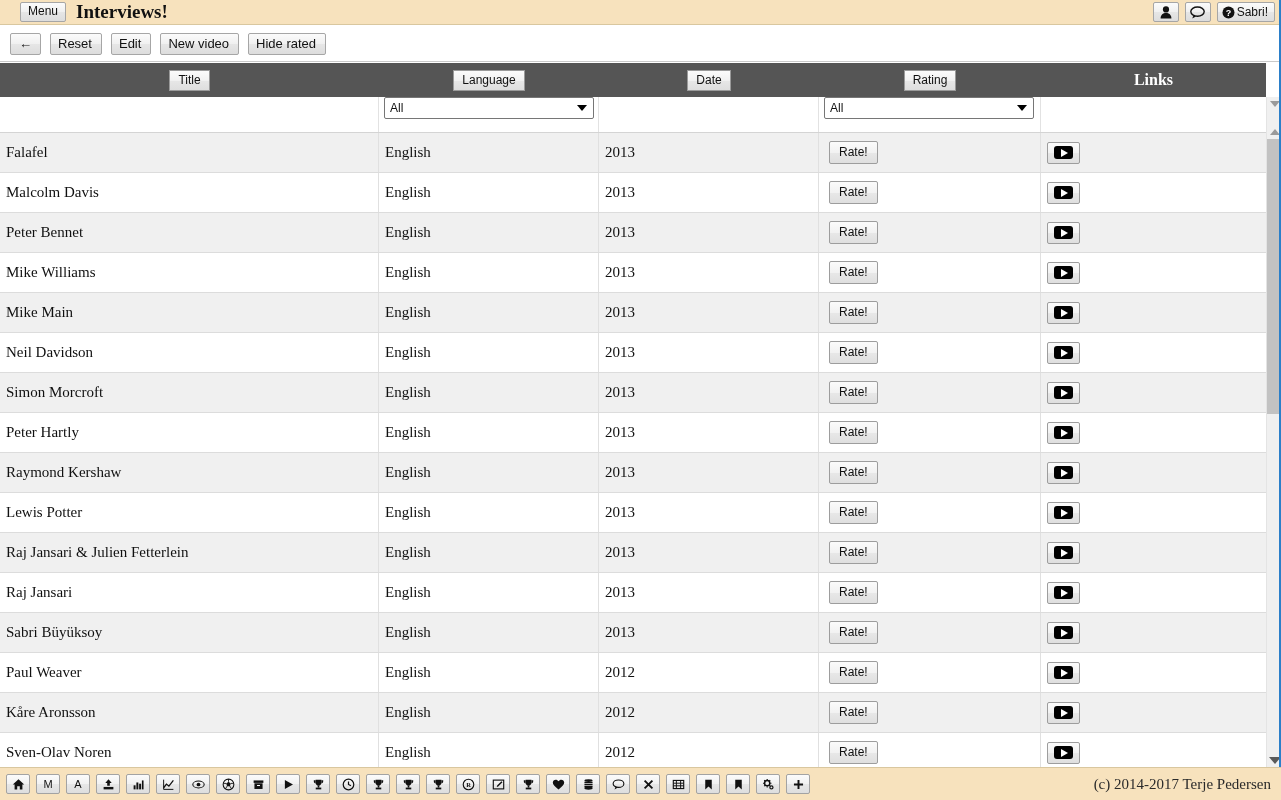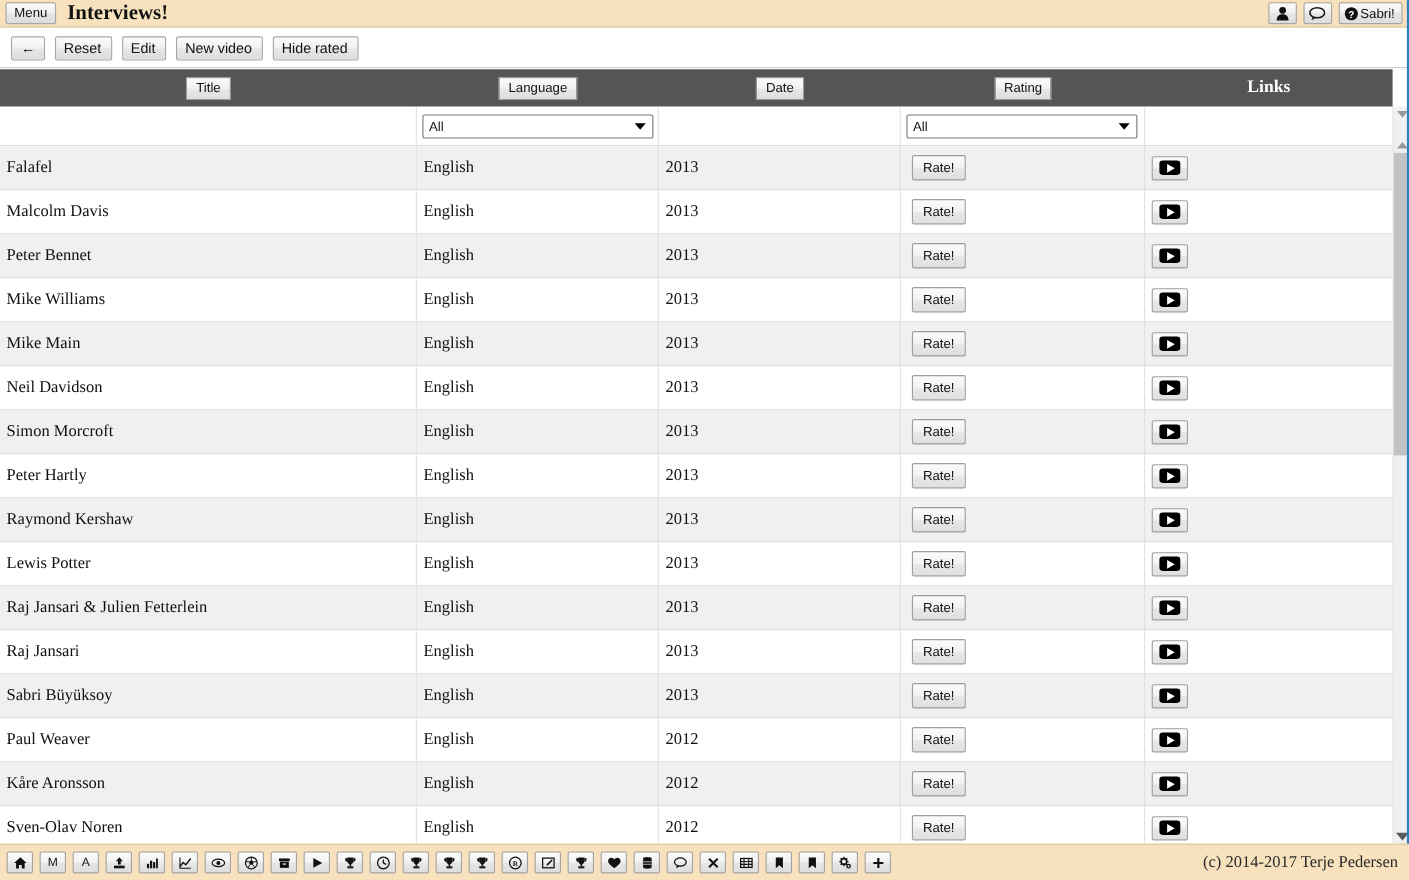--- a/index.html
+++ b/index.html
@@ -26,21 +26,21 @@
     font-size: 12px;
     color: #111;
     background: linear-gradient(to bottom, #fbfbfb 0%, #f0f0f0 50%, #e6e6e6 51%, #dddddd 100%);
     border: 1px solid #a6a6a6;
     border-radius: 2px;
     padding: 2px 7px 3px 7px;
     line-height: 13px;
     cursor: pointer;
     white-space: nowrap;
   }
-  #menu-button { margin-left: 5px; height: 20px; }
+  #menu-button { margin-left: 20px; height: 20px; }
   .app-title {
     font-family: "Liberation Serif", serif;
     font-weight: bold;
     font-size: 19px;
     color: #111;
     margin-left: 10px;
     letter-spacing: 0px;
   }
   .topbar-right {
     margin-left: auto; display: flex; align-items: center; gap: 6px;
@@ -98,21 +98,21 @@
   }
 
   
   .filter-row {
     position: absolute; left: 0; top: 97px;
     width: 1266px; height: 36px;
     background: #ffffff;
     border-bottom: 1px solid #d4d4d4;
     display: flex; align-items: center;
   }
-  .fcell { height: 100%; display: flex; align-items: center; border-right: 1px solid #e2e2e2; }
+  .fcell { height: 100%; display: flex; align-items: flex-start; border-right: 1px solid #e2e2e2; }
   .fcell.last { border-right: none; }
   .fc-title    { width: 379px; }
   .fc-language { width: 220px; padding-left: 5px; }
   .fc-date     { width: 220px; }
   .fc-rating   { width: 222px; padding-left: 5px; }
   .fc-links    { width: 225px; }
   .sel {
     width: 210px; height: 22px;
     font-family: "Liberation Sans", sans-serif; font-size: 12px; color: #111;
     background: #ffffff; border: 1px solid #767676; border-radius: 2px;

